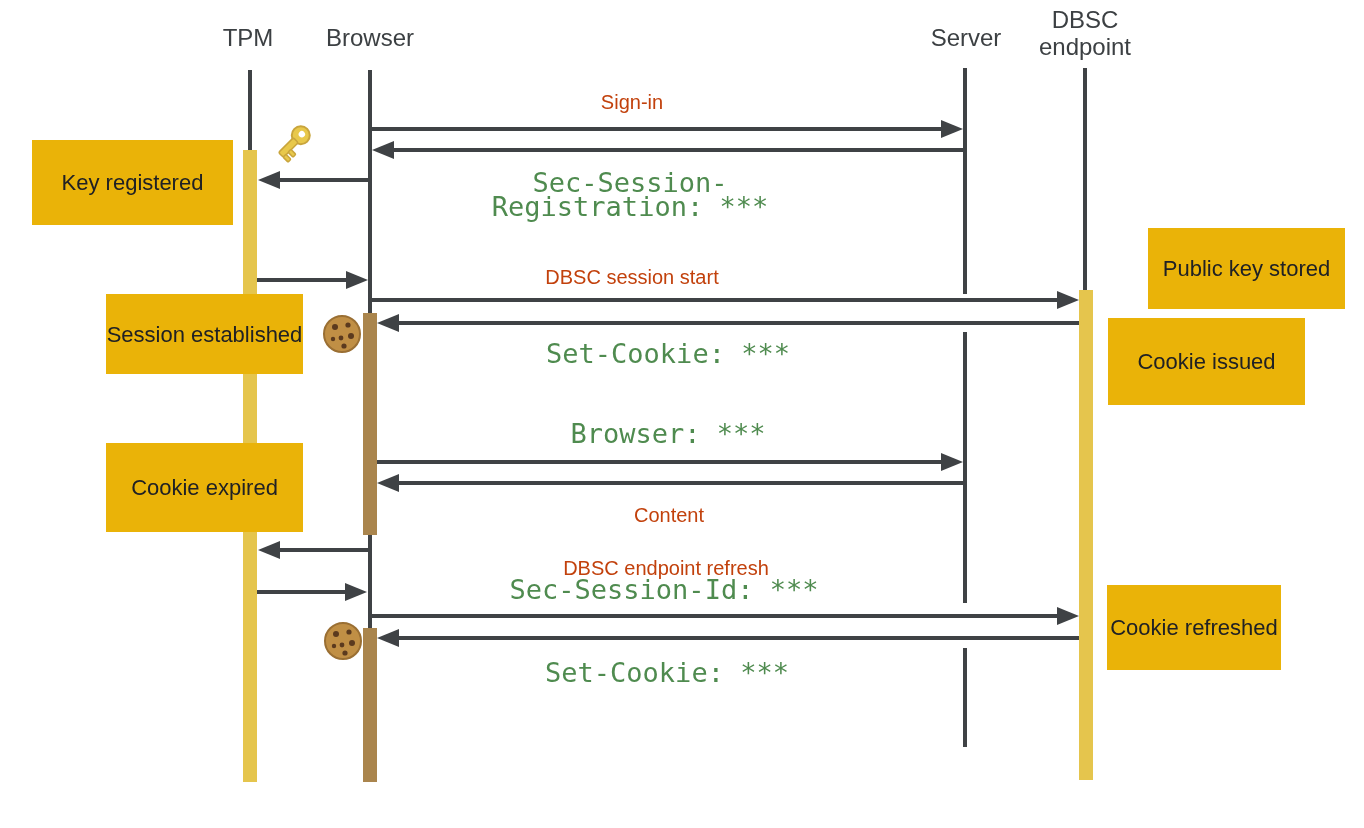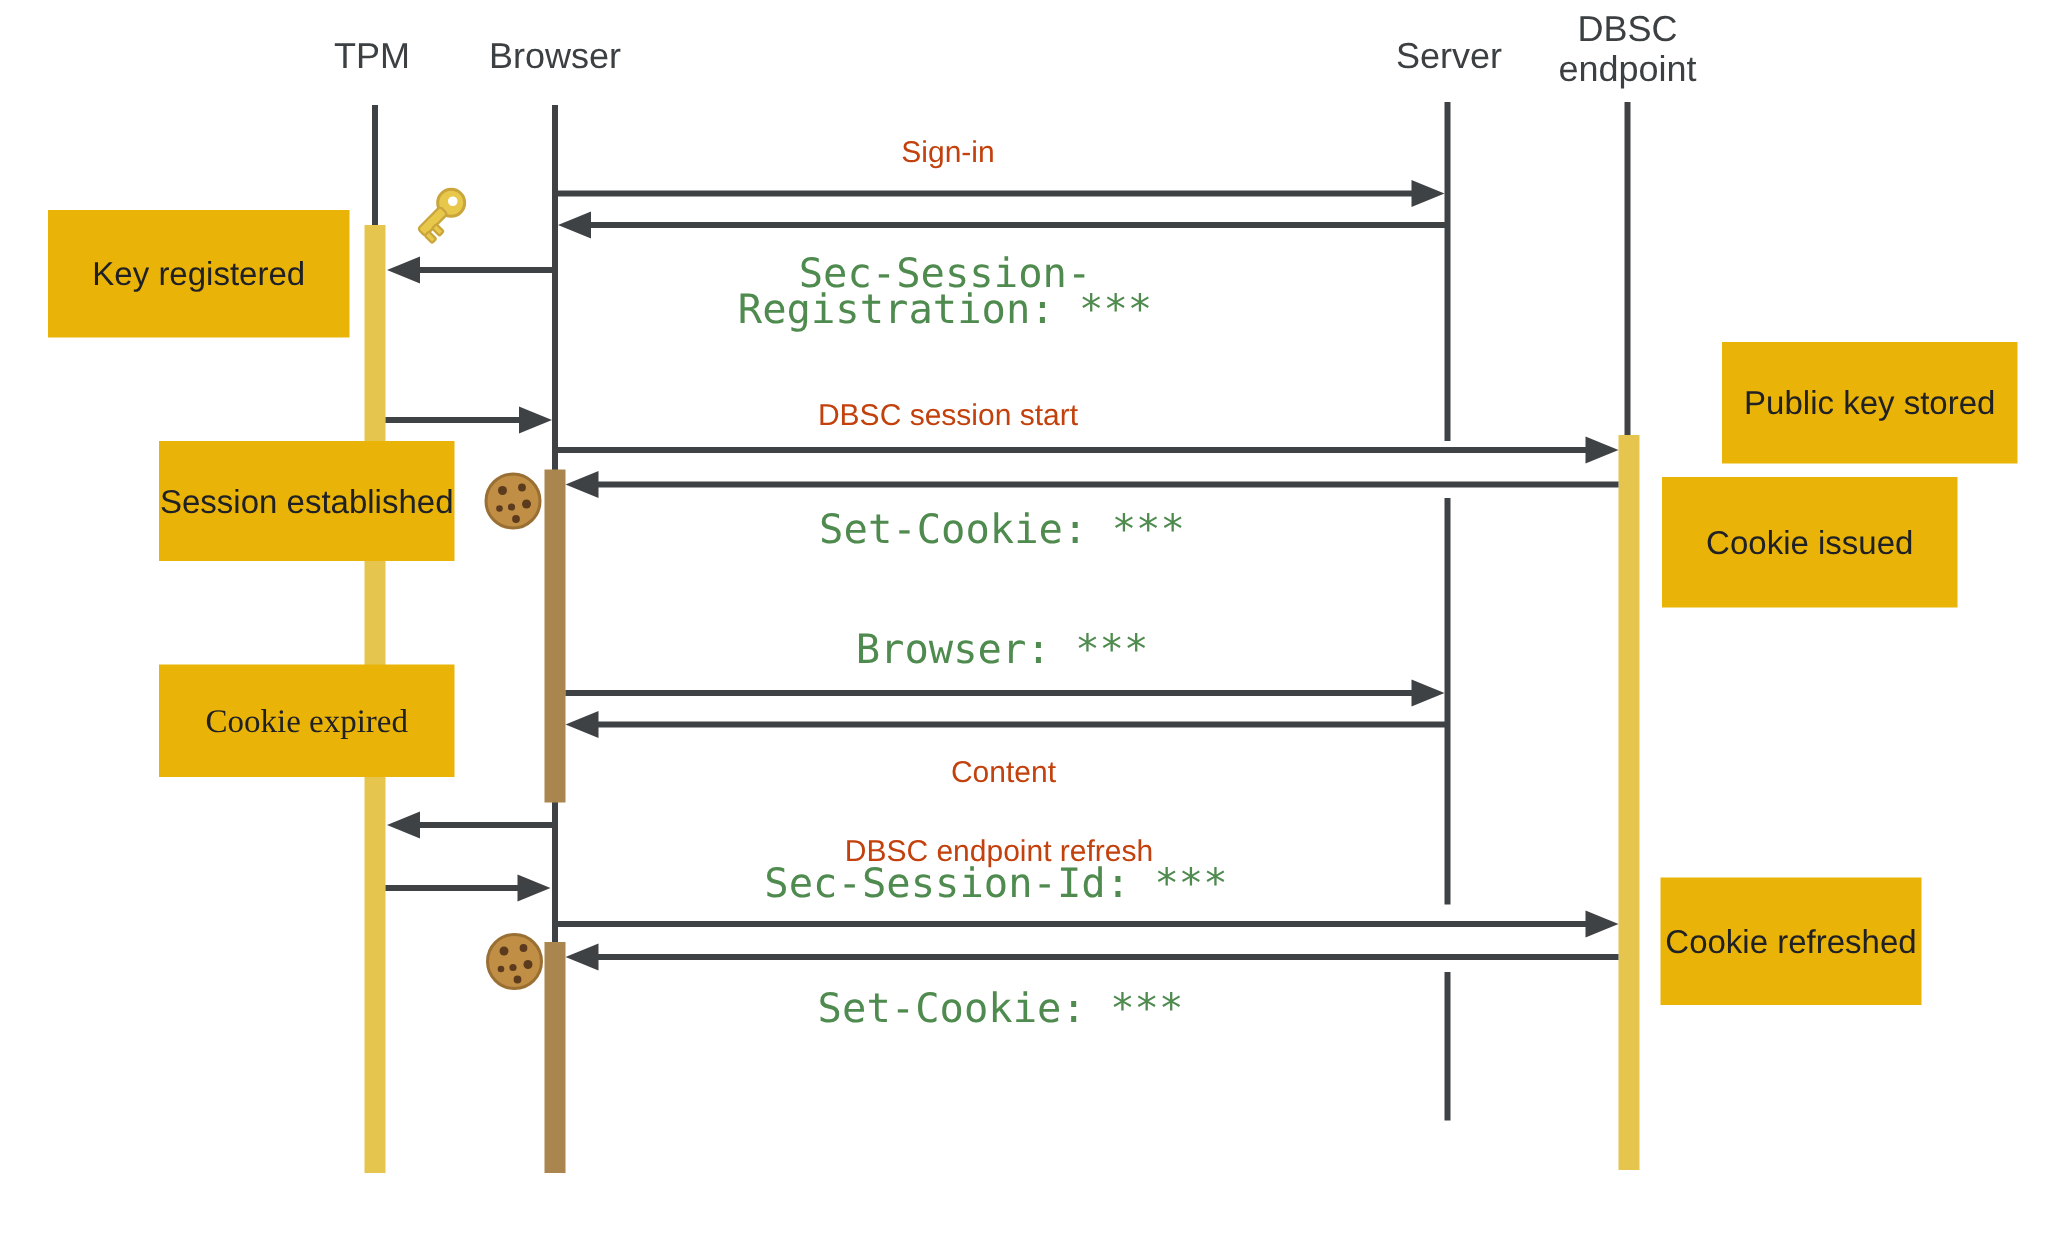--- a/index.html
+++ b/index.html
@@ -55,21 +55,21 @@
   <div class="vline" style="left:963px;top:648px;height:99px;"></div>
   <div class="vline" style="left:1083px;top:68px;height:222px;"></div>
 
   <div class="bar gold" style="left:243px;top:150px;height:632px;"></div>
   <div class="bar brown" style="left:363px;top:313px;height:222px;"></div>
   <div class="bar brown" style="left:363px;top:628px;height:154px;"></div>
   <div class="bar gold" style="left:1079px;top:290px;height:490px;"></div>
 
   <div class="note" style="left:32px;top:140px;width:201px;height:85px;">Key registered</div>
   <div class="note" style="left:106px;top:294px;width:197px;height:80px;">Session established</div>
-  <div class="note" style="left:106px;top:443px;width:197px;height:75px;font-family:Liberation Serif, serif;">Cookie expired</div>
+  <div class="note" style="left:106px;top:443px;width:197px;height:89px;">Cookie expired</div>
   <div class="note" style="left:1108px;top:228px;width:197px;height:81px;margin-left:40px;">Public key stored</div>
   <div class="note" style="left:1108px;top:318px;width:197px;height:87px;">Cookie issued</div>
   <div class="note" style="left:1107px;top:585px;width:174px;height:85px;">Cookie refreshed</div>
 
   <div class="msg-label" style="left:532px;top:90px;width:200px;">Sign-in</div>
   <div class="msg-label" style="left:512px;top:265px;width:240px;">DBSC session start</div>
   <div class="msg-label" style="left:569px;top:503px;width:200px;">Content</div>
   <div class="msg-label" style="left:546px;top:556px;width:240px;">DBSC endpoint refresh</div>
 
   <div class="code-label" style="left:430px;top:171px;width:400px;">Sec-Session-Registration: ***</div>

